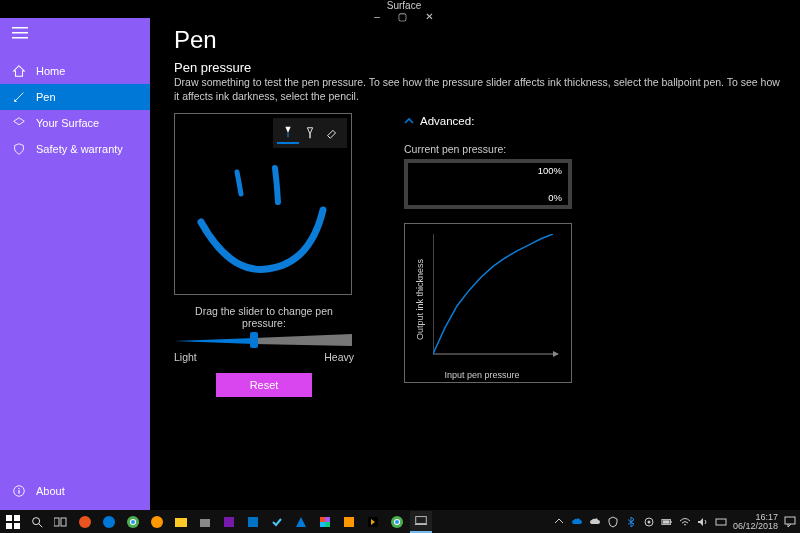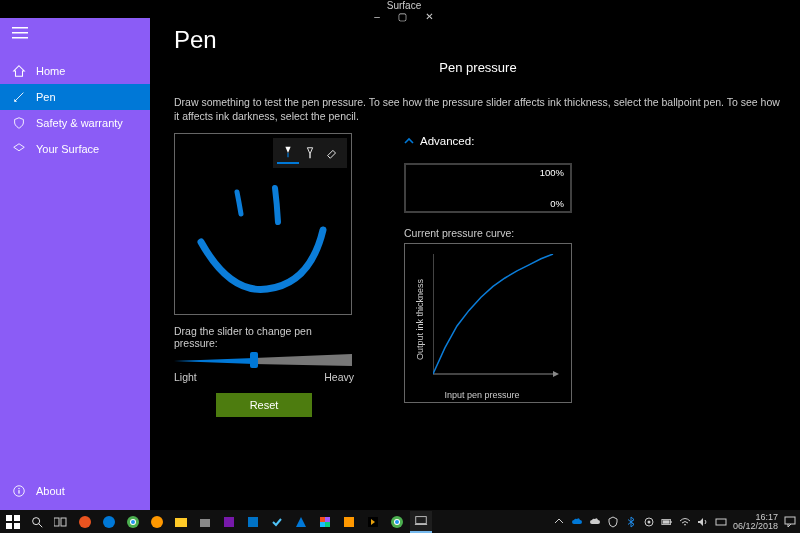--- a/index.html
+++ b/index.html
@@ -16,40 +16,40 @@
   .navitem { display: flex; align-items: center; height: 26px; padding-left: 12px; gap: 10px; font-size: 11px; cursor:pointer; color:#fff;}
   .navitem.selected { background: #0078d7; }
   .navitem .icon { width: 14px; height: 14px; display:flex; align-items:center; justify-content:center; fill:#fff; }
   .sidebar .spacer { flex:1; }
   .aboutitem { display:flex; align-items:center; height:26px; padding-left:12px; gap:10px; font-size:11px; cursor:pointer; margin-bottom:6px;}
   .content { flex: 1; padding: 8px 18px 0 24px; overflow:hidden;}
   .page-title { font-size: 24px; font-weight: 300; margin-bottom: 6px;}
   .note { font-size: 11.5px; margin-bottom: 12px; }
   .note b { font-weight: 600; }
   .note a { color: #0078d7; text-decoration: underline; cursor:pointer;}
-  .subheading { font-size: 13px; font-weight: 300; margin-bottom: 20px; text-align: center;}
+  .subheading { font-size: 13px; font-weight: 300; margin-bottom: 0;}
   .instr { font-size: 10.5px; color: #ccc; line-height: 1.35; margin-bottom:10px;}
   .cols { display:flex; gap: 50px; }
   .leftcol { width: 180px; display:flex; flex-direction:column;}
   .canvaswrap { border: 1px solid #666; width: 178px; height: 182px; position:relative; background:#000;}
   .toolbar { position:absolute; top:4px; right:4px; background:#181818; display:flex; padding: 4px; gap: 0; }
   .toolbtn { width: 22px; height: 22px; display:flex; align-items:center; justify-content:center; cursor:pointer; fill:#fff;}
   .toolbtn.active { border-bottom: 2px solid #0078d7; }
-  .draglabel { font-size: 10.5px; color:#ccc; margin-top:10px; }
+  .draglabel { font-size: 10.5px; color:#ccc; margin-top:10px;text-align:center; }
   .sliderwrap { margin-top: 4px; }
   .sliderline { position:relative; height: 14px; }
   .slidersvg { width: 178px; height: 14px; }
   .sliderhandle { position:absolute; left: 76px; top: -1px; width: 8px; height: 16px; background:#0078d7; border-radius:2px;}
   .sliderlabels { display:flex; justify-content:space-between; font-size:10.5px; color:#ccc; margin-top:4px;}
-  .resetbtn { margin-top: 10px; width: 96px; height: 24px; background:#4d7c0f; color:#fff; border:none; font-size:11px; align-self:center; cursor:pointer; }
+  .resetbtn { margin-top: 10px; width: 96px; height: 24px; background:#d946ef; color:#fff; border:none; font-size:11px; align-self:center; cursor:pointer; }
   .rightcol { flex:1; }
   .advrow { display:flex; align-items:center; gap:6px; font-size: 11.5px; cursor:pointer; margin-top:2px; margin-bottom:16px;}
   .advrow svg { fill:#0078d7; }
   .fieldlabel { font-size: 10.5px; color:#ccc; margin-bottom:4px;}
-  .pressurebox { border:2px solid #404040; width: 168px; height: 50px; position:relative; margin-bottom:14px; }
+  .pressurebox { border:4px solid #404040; width: 168px; height: 50px; position:relative; margin-bottom:14px; }
   .pressurebox .p100 { position:absolute; right: 6px; top: 2px; font-size: 9.5px;}
   .pressurebox .p0 { position:absolute; right: 6px; bottom: 2px; font-size: 9.5px;}
   .curvebox { border:1px solid #666; width: 168px; height: 160px; position:relative;}
   .axislabels-y { position:absolute; left: 10px; top: 20px; font-size:9px; color:#ccc; writing-mode: vertical-rl; transform: rotate(180deg); text-align:center; height: 110px;}
   .axislabels-x { position:absolute; bottom: 2px; left: 0; right:12px; text-align:center; font-size:9px; color:#ccc;}
   .axes { position:absolute; left: 28px; top: 10px; }
   .taskbar { position:absolute; left:0; bottom:0; width:800px; height:23px; background:#101010; display:flex; align-items:center; }
   .taskbar .left { display:flex; align-items:center; gap:2px; padding-left:2px;}
   .tb { width:22px; height:22px; display:flex; align-items:center; justify-content:center; cursor:pointer;}
   .tb.active { border-bottom: 2px solid #76b9ed; background:#1e1e1e;}
@@ -93,32 +93,32 @@
           <span class="icon">
               <svg viewBox="0 0 16 16" width="14" height="14">
                 <path d="M3 13 L13 3 M3 13 L5 13 L3 11 Z" stroke="#fff" fill="none"></path>
               </svg>
             </span>
           <span>Pen</span>
         </div>
         <div class="navitem">
           <span class="icon">
               <svg viewBox="0 0 16 16" width="14" height="14">
-                <path d="M8 2 L13 4 V8 C13 11 8 14 8 14 C8 14 3 11 3 8 V4 Z" fill="none" stroke="#fff"></path>
+                <path d="M8 2 L14 6 L8 10 L2 6 Z" fill="none" stroke="#fff"></path>
               </svg>
             </span>
-          <span>Safety &amp; warranty</span>
+          <span>Your Surface</span>
         </div>
         <div class="navitem">
           <span class="icon">
               <svg viewBox="0 0 16 16" width="14" height="14">
-                <path d="M8 2 L14 6 L8 10 L2 6 Z" fill="none" stroke="#fff"></path>
+                <path d="M8 2 L13 4 V8 C13 11 8 14 8 14 C8 14 3 11 3 8 V4 Z" fill="none" stroke="#fff"></path>
               </svg>
             </span>
-          <span>Your Surface</span>
+          <span>Safety &amp; warranty</span>
         </div>
       </div>
       <div class="spacer"></div>
       <div class="aboutitem">
         <span class="icon">
             <svg viewBox="0 0 16 16" width="14" height="14">
               <circle cx="8" cy="8" r="6" fill="none" stroke="#fff"></circle>
               <rect x="7.3" y="7" width="1.4" height="4" fill="#fff"></rect>
               <rect x="7.3" y="4.5" width="1.4" height="1.4" fill="#fff"></rect>
             </svg>
@@ -177,25 +177,25 @@
           <button class="resetbtn">Reset</button>
         </div>
 
         <div class="rightcol">
           <div class="advrow">
             <svg width="10" height="10" viewBox="0 0 10 10">
                 <path d="M1 7 L5 3 L9 7" stroke="#0078d7" stroke-width="1.6" fill="none"></path>
               </svg>
             <span>Advanced:</span>
           </div>
+          <div class="fieldlabel">Current pen pressure:</div>
           <div class="pressurebox">
             <span class="p100">100%</span>
             <span class="p0">0%</span>
           </div>
-          <div class="fieldlabel">Current pressure curve:</div>
           <div class="curvebox">
             <div class="axislabels-y">Output ink thickness</div>
             <svg class="axes" width="130" height="130" viewBox="0 0 130 130">
               <line x1="0" y1="0" x2="0" y2="120" stroke="#888"></line>
               <line x1="0" y1="120" x2="120" y2="120" stroke="#888"></line>
               <polyline id="curve-path" fill="none" stroke="#0b7dd9" stroke-width="1.5" points="0.0,120.0 12.0,93.6 24.0,72.0 36.0,56.4 48.0,43.2 60.0,32.4 72.0,24.0 84.0,16.8 96.0,10.8 108.0,4.8 120.0,0.0"></polyline>
               <polygon points="120,117 126,120 120,123" fill="#888"></polygon>
               <polygon points="-3,0 0,-6 3,0" fill="#888"></polygon>
             </svg>
             <div class="axislabels-x">Input pen pressure</div>

